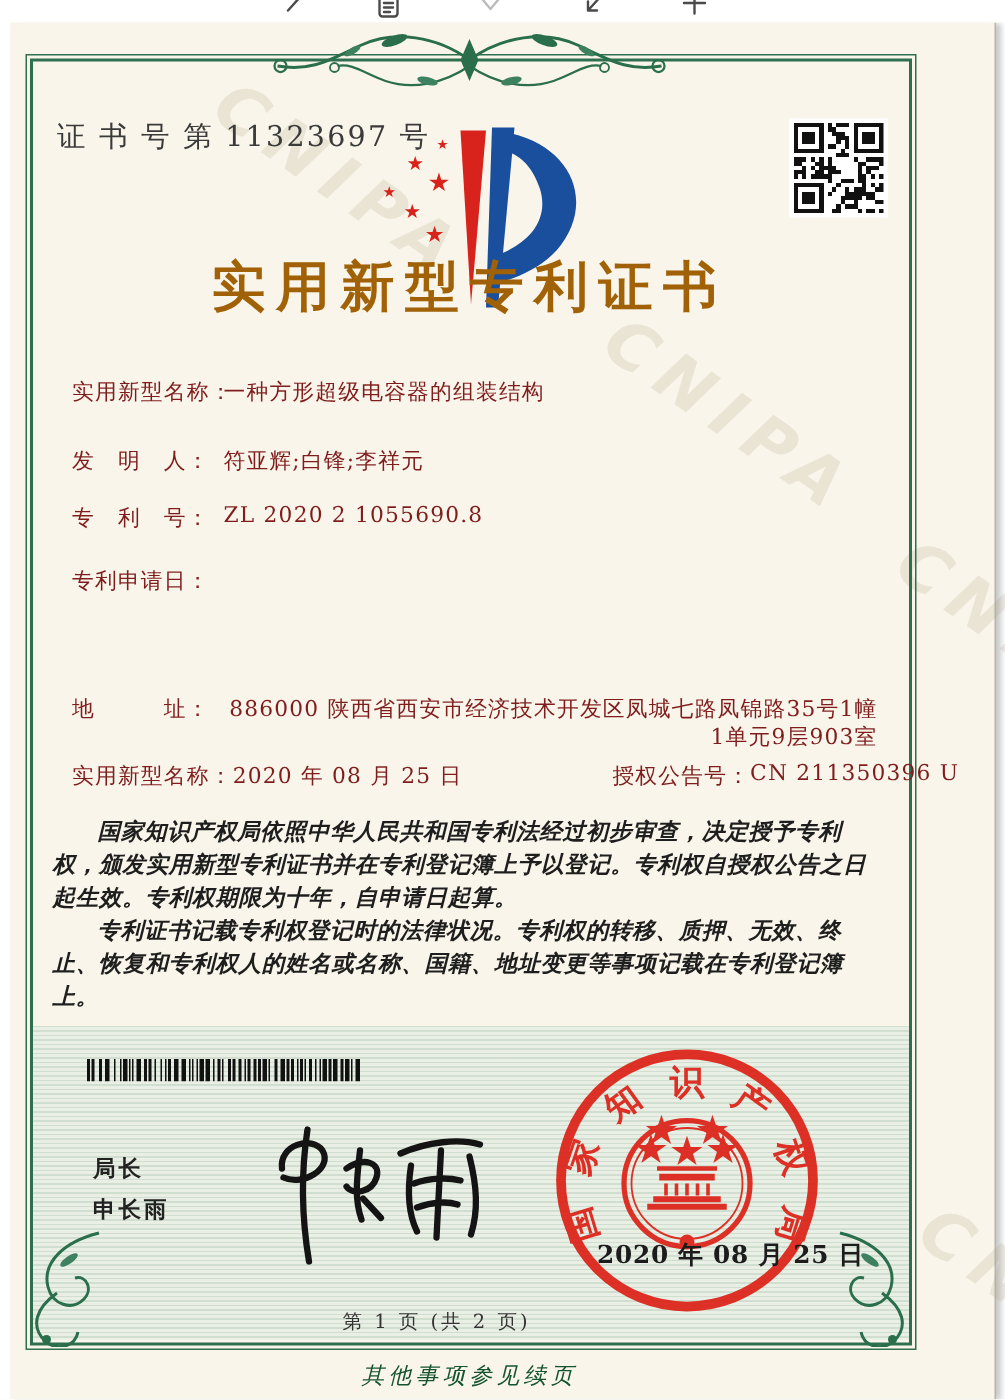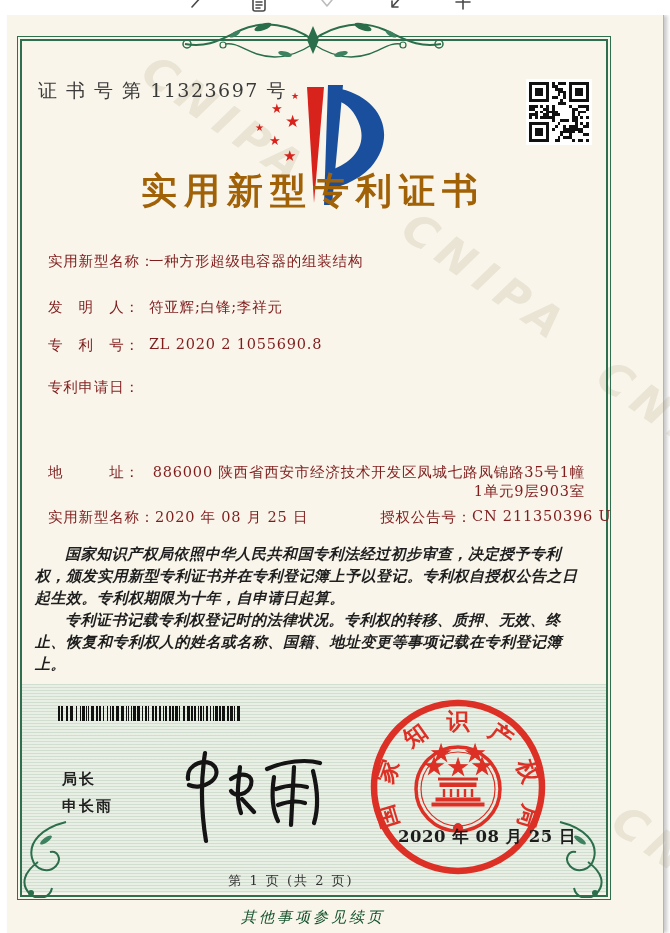--- a/index.html
+++ b/index.html
@@ -24,21 +24,21 @@
   .certno{position:absolute;left:31px;top:63px;font-size:19px;letter-spacing:1.5px;color:#3a3a3a;z-index:5;}
   .logo{position:absolute;left:218px;top:68px;z-index:5;}
   .logo text{font-family:"DejaVu Sans",sans-serif;fill:#d8231c;}
   .qr{position:absolute;left:519px;top:64px;width:66px;height:66px;background:#fff;z-index:5;padding:3px;box-sizing:border-box;}
   .qr svg{width:100%;height:100%;fill:#111;}
   .title{position:absolute;left:10px;top:152px;width:592px;text-align:center;font-size:36px;font-weight:700;
          letter-spacing:7px;color:#a16207;z-index:5;}
   .row{position:absolute;left:41px;display:flex;font-size:14.5px;color:#7f1d1d;letter-spacing:.8px;z-index:5;}
   .flabel{width:101px;flex:none;white-space:pre;}
   .fvalue{max-width:440px;text-align:right;}
-  .grant2{margin-left:72px;display:flex;}
+  .grant2{margin-left:100px;display:flex;}
   .legal{position:absolute;left:28px;top:528px;width:554px;z-index:5;font-size:15px;line-height:22px;
          letter-spacing:.5px;color:#1e1e1e;font-style:italic;}
   .legal p{margin:0;text-indent:2em;font-weight:bold;}
   .barcode{position:absolute;left:51px;top:691px;width:184px;height:15px;z-index:5;}
   .barcode svg{width:100%;height:100%;fill:#111;}
   .director{position:absolute;left:55px;z-index:5;font-family:"DejaVu Sans","Liberation Sans",sans-serif;
             font-weight:bold;font-size:15px;color:#222;letter-spacing:2px;}
   .sig{position:absolute;left:163px;top:724px;z-index:6;}
   .sig path{stroke:#141414;stroke-width:4.2;fill:none;stroke-linecap:round;stroke-linejoin:round;}
   .seal{position:absolute;left:361px;top:682px;z-index:6;opacity:.93;}

